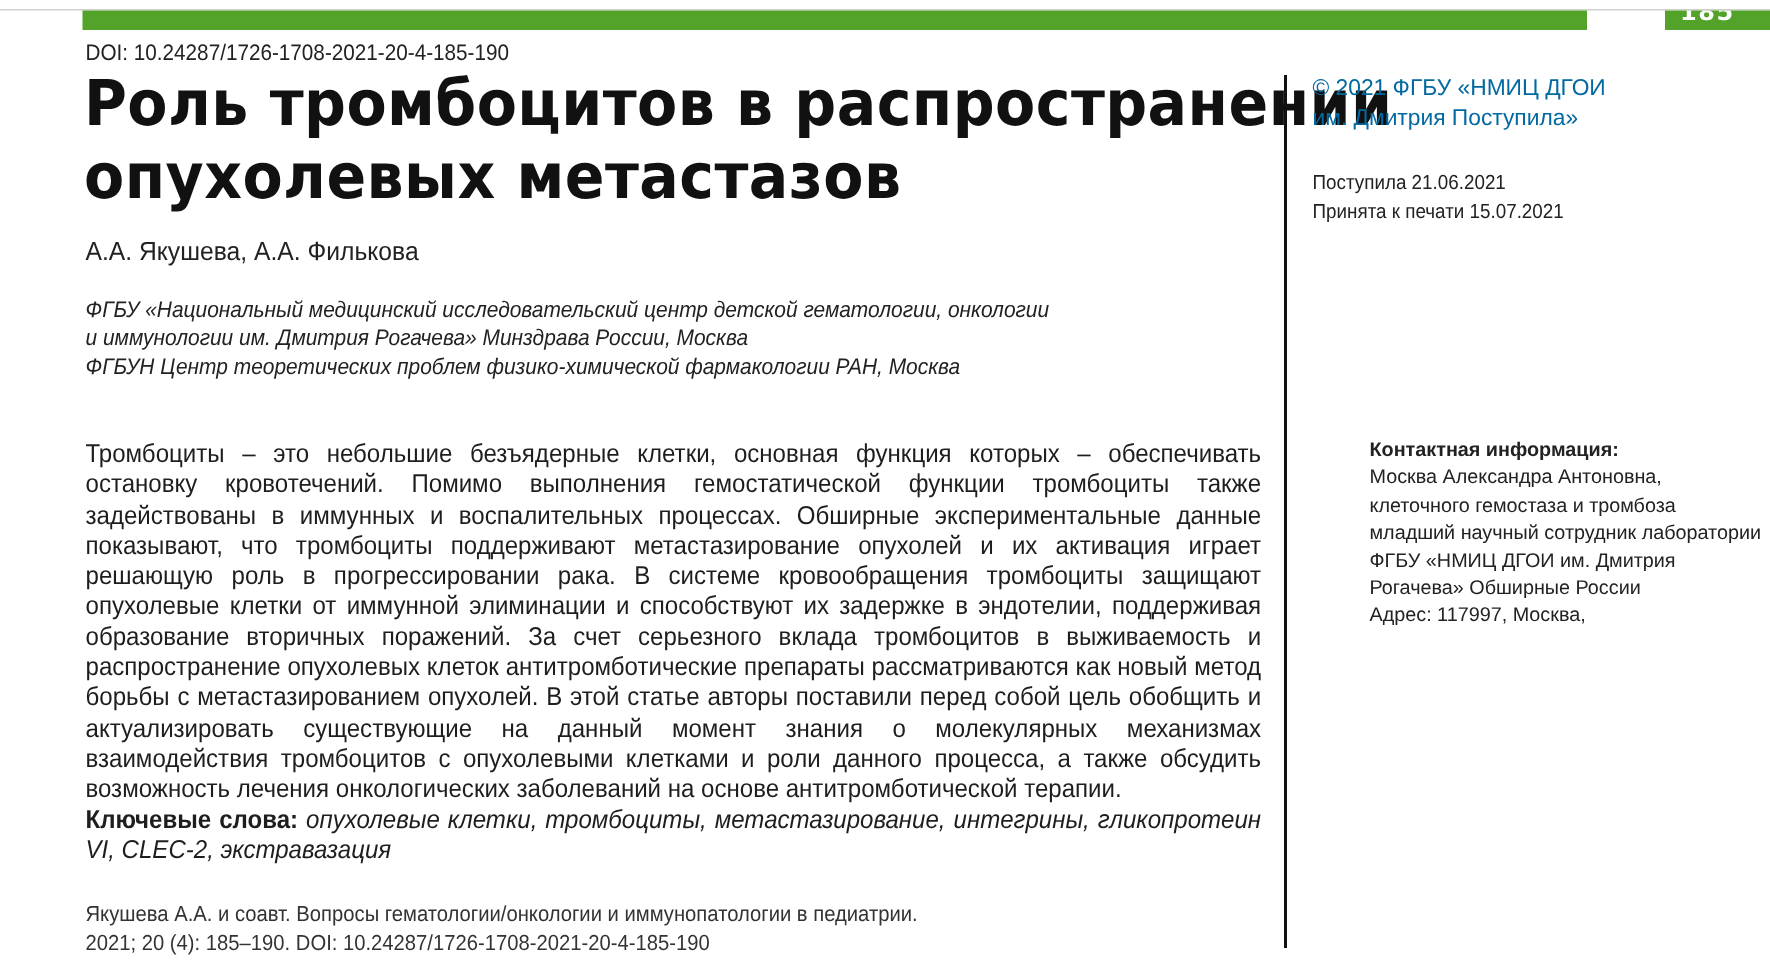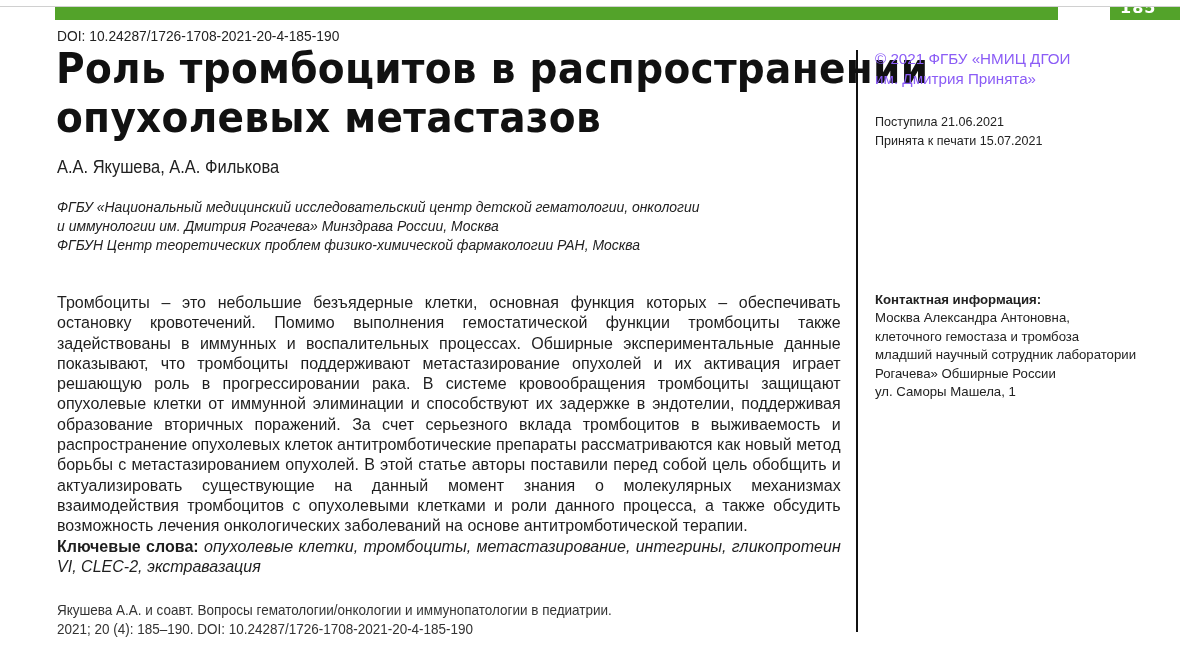--- a/index.html
+++ b/index.html
@@ -14,23 +14,23 @@
   .doi-top { position:absolute; left:57px; top:27px; font-size:15px; font-family:"Liberation Sans Narrow","Liberation Sans", sans-serif; color:#222; transform:scaleX(0.92); transform-origin:left; }
   .title { position:absolute; left:56px; top:44px; width:800px; font-size:42px; line-height:49px; font-weight:bold; font-family:"DejaVu Sans", sans-serif; color:#111; letter-spacing:0.3px; transform:scaleX(0.93); transform-origin:left; margin:0; }
   .authors { position:absolute; left:57px; top:157px; font-size:17.5px; color:#222; transform:scaleX(0.94); transform-origin:left; }
   .affil { position:absolute; left:57px; top:197px; font-size:15px; line-height:19px; font-style:italic; color:#222; transform:scaleX(0.93); transform-origin:left; width:800px; }
   .abstract { position:absolute; left:57px; top:292px; width:840px; font-size:17.2px; line-height:20.3px; color:#1e1e1e; text-align:justify; transform:scaleX(0.933); transform-origin:left; }
   .abstract .kw-label { font-weight:bold; }
   .abstract .kw { font-style:italic; }
   .cite { position:absolute; left:57px; top:601px; font-size:14.5px; line-height:19px; color:#333; transform:scaleX(0.93); transform-origin:left; }
   .vline { position:absolute; left:856px; top:50px; width:2px; height:582px; background:#111; }
   .side { position:absolute; left:875px; }
-  .copyright { top:49px; font-size:15.2px; line-height:19.5px; color:#8b5cf6; }
+  .copyright { top:49px; font-size:15.2px; line-height:19.5px; color:#0369a1; }
   .dates { top:113px; font-size:13.5px; line-height:18.5px; color:#222; transform:scaleX(0.93); transform-origin:left; }
-  .contact { top:291px; font-size:13.2px; line-height:18.4px; color:#222; }
+  .contact { top:291px; font-size:13.2px; line-height:18.4px; color:#222;margin-left:38px; }
   .contact .c-label { font-weight:bold; }
   .line { display:block; white-space:nowrap; }
 </style>
 </head>
 <body>
 
 <div class="topline"></div>
 <div class="greenbar"></div>
 <div class="pagebox">
   <span class="pagenum">185</span>
@@ -58,28 +58,29 @@
 
 <div class="cite">
   <span class="line">Якушева А.А. и соавт. Вопросы гематологии/онкологии и иммунопатологии в педиатрии.</span>
   <span class="line">2021; 20 (4): 185–190. DOI: 10.24287/1726-1708-2021-20-4-185-190</span>
 </div>
 
 <div class="vline"></div>
 
 <div class="side copyright">
   <span class="line">© 2021 ФГБУ «НМИЦ ДГОИ</span>
-  <span class="line">им. Дмитрия Принята»</span>
+  <span class="line">им. Дмитрия Поступила»</span>
 </div>
 
 <div class="side dates">
   <span class="line">Поступила 21.06.2021</span>
   <span class="line">Принята к печати 15.07.2021</span>
 </div>
 
 <div class="side contact">
   <span class="line c-label">Контактная информация:</span>
   <span class="line">Москва Александра Антоновна,</span>
   <span class="line">клеточного гемостаза и тромбоза</span>
   <span class="line">младший научный сотрудник лаборатории</span>
+  <span class="line">ФГБУ «НМИЦ ДГОИ им. Дмитрия</span>
   <span class="line">Рогачева» Обширные России</span>
-  <span class="line">ул. Саморы Машела, 1</span>
+  <span class="line">Адрес: 117997, Москва,</span>
 </div>
 
 </body></html>

